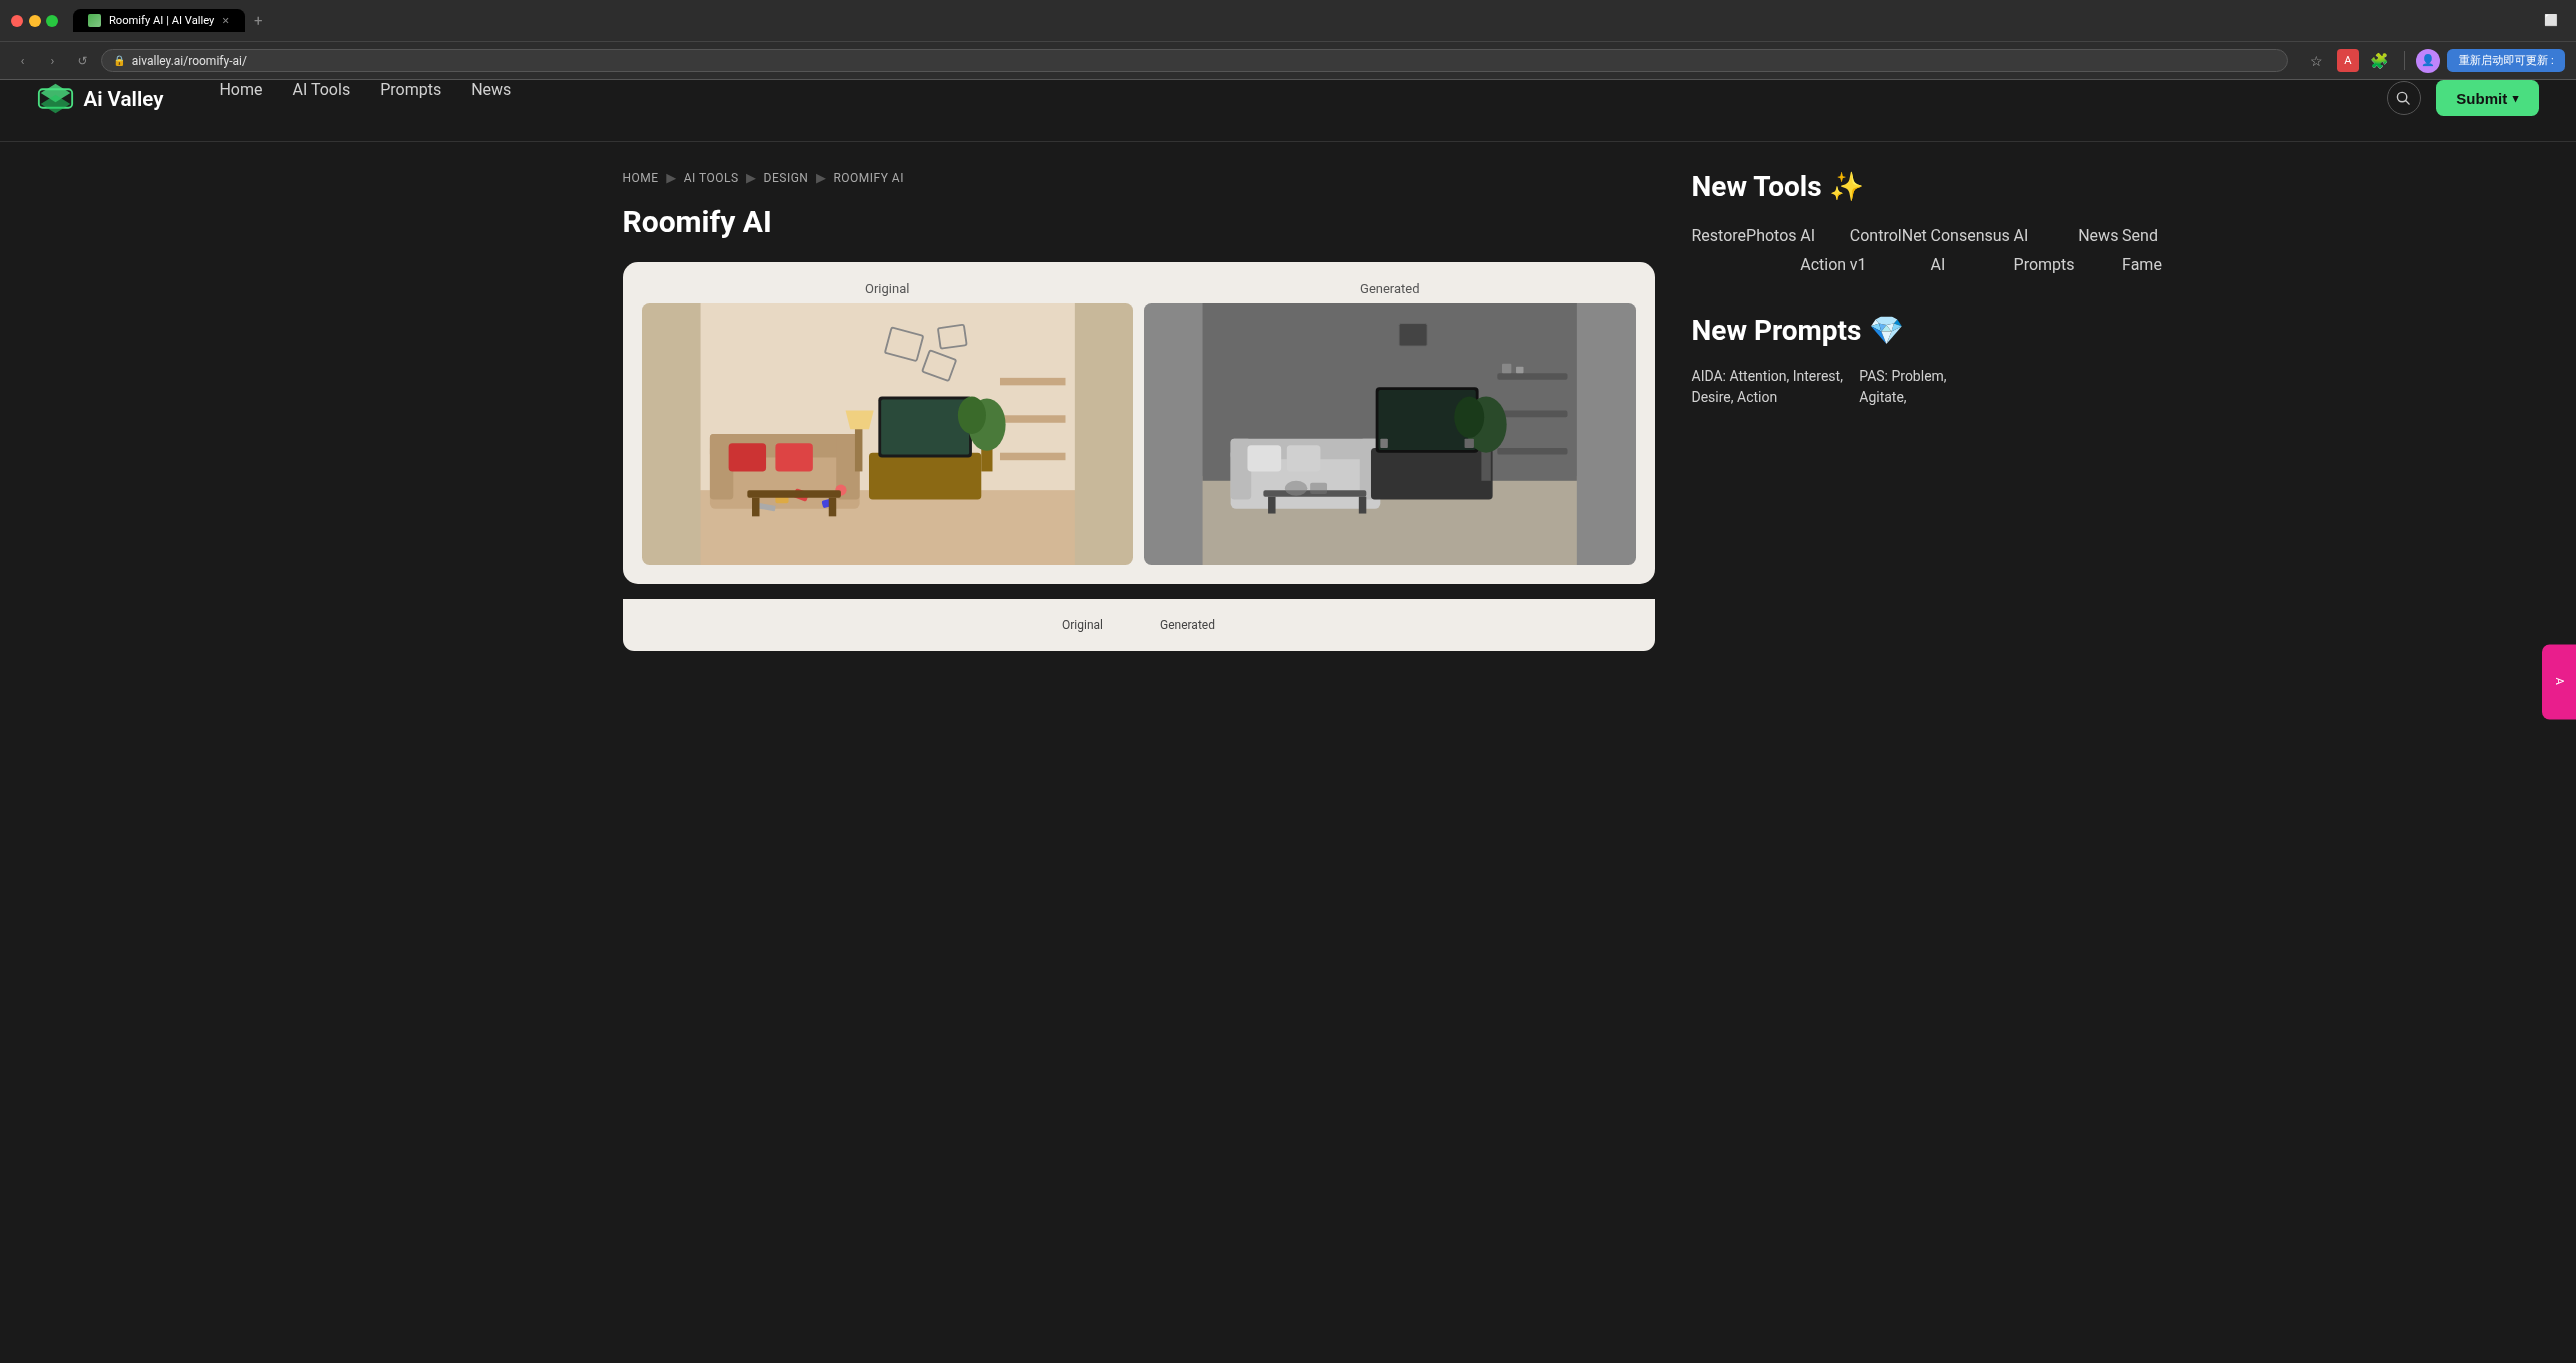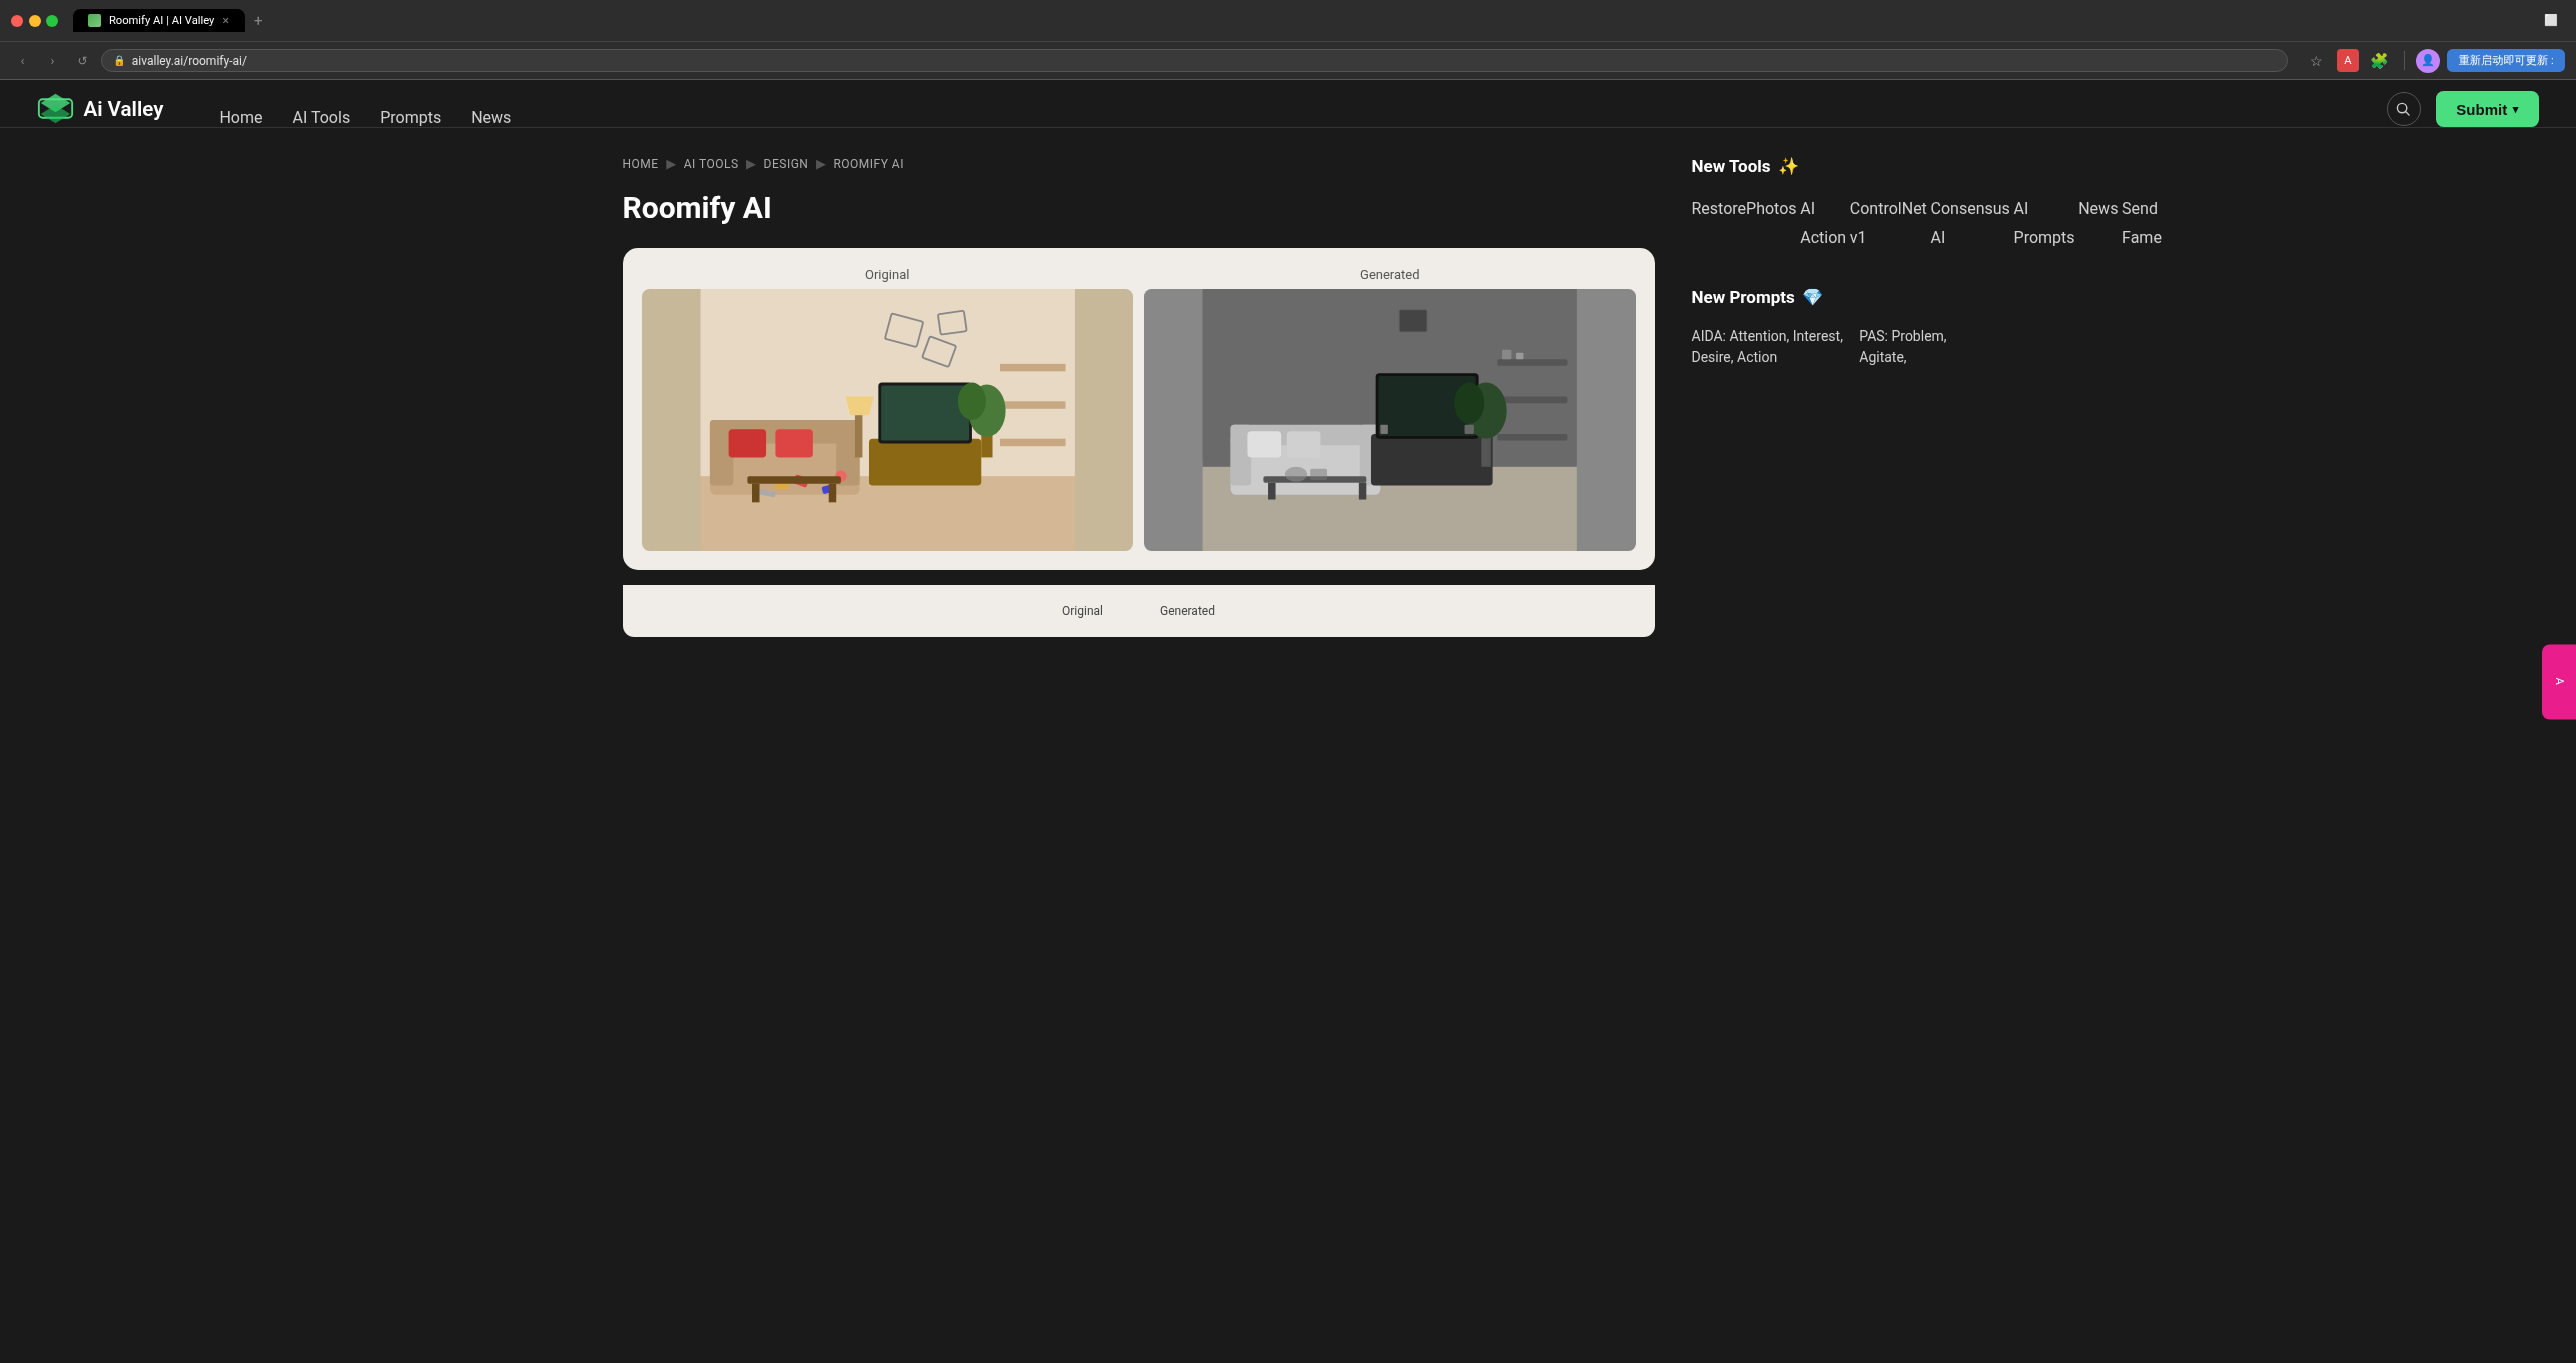--- a/index.html
+++ b/index.html
@@ -155,22 +155,22 @@
     .site-wrapper {
       background: #1a1a1a;
     }
 
     
     .site-header {
       background: #1a1a1a;
       border-bottom: 0.9px solid #333;
       padding: 0 37px;
       display: flex;
-      align-items: flex-end;
-      height: 48px;
+      align-items: flex-start;
+      height: 62px;
     }
 
     .logo-area {
       display: flex;
       align-items: center;
       gap: 9.4px;
       text-decoration: none;
       color: #fff;
     }
 
@@ -336,21 +336,21 @@
     .sidebar {
       width: 262px;
       flex-shrink: 0;
     }
 
     .sidebar-section {
       margin-bottom: 34px;
     }
 
     .sidebar-section-title {
-      font-size: 17px;
+      font-size: 28px;
       font-weight: 700;
       color: #fff;
       margin-bottom: 19px;
       display: flex;
       align-items: center;
       gap: 7.5px;
     }
 
     .sidebar-list {
       list-style: none;

